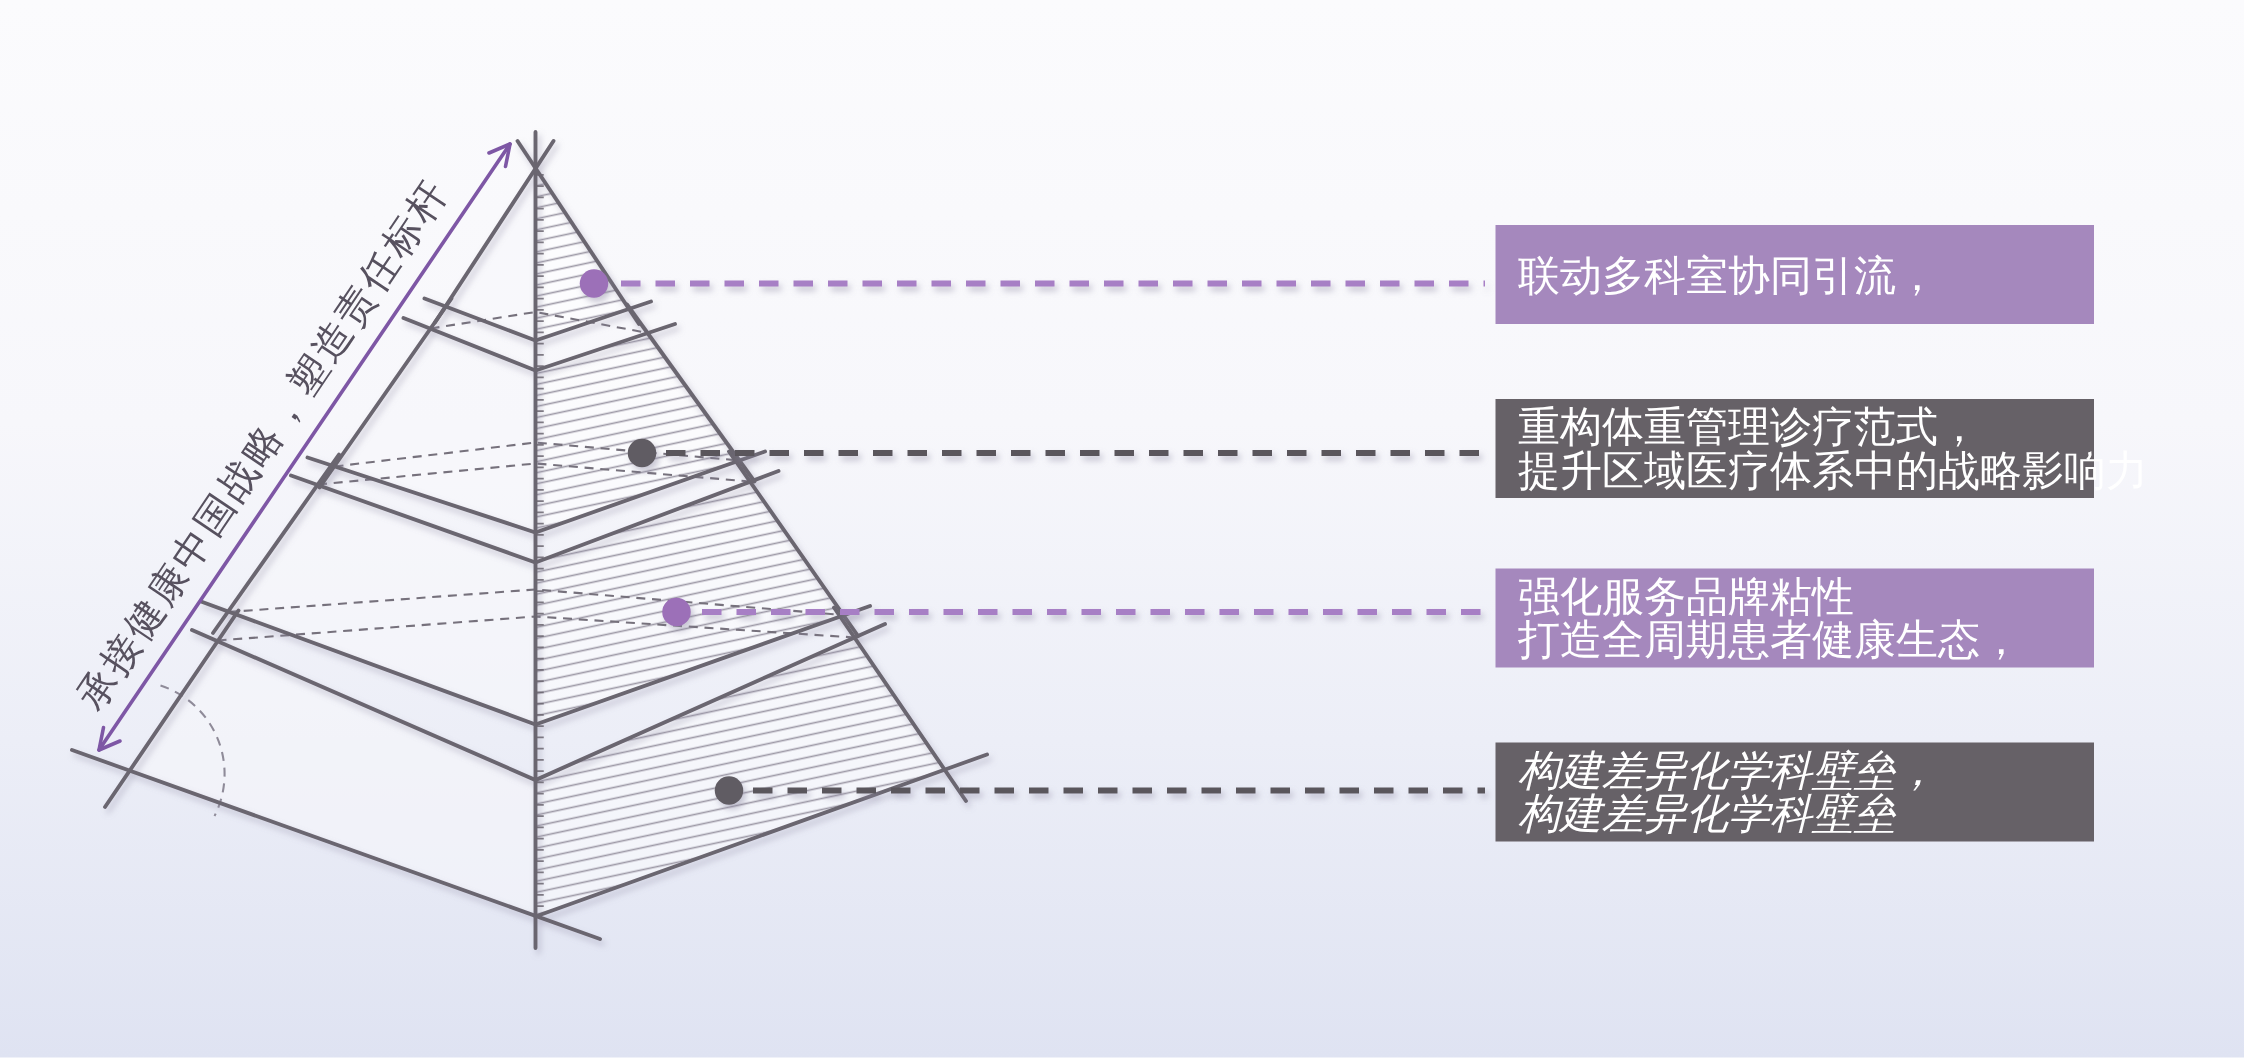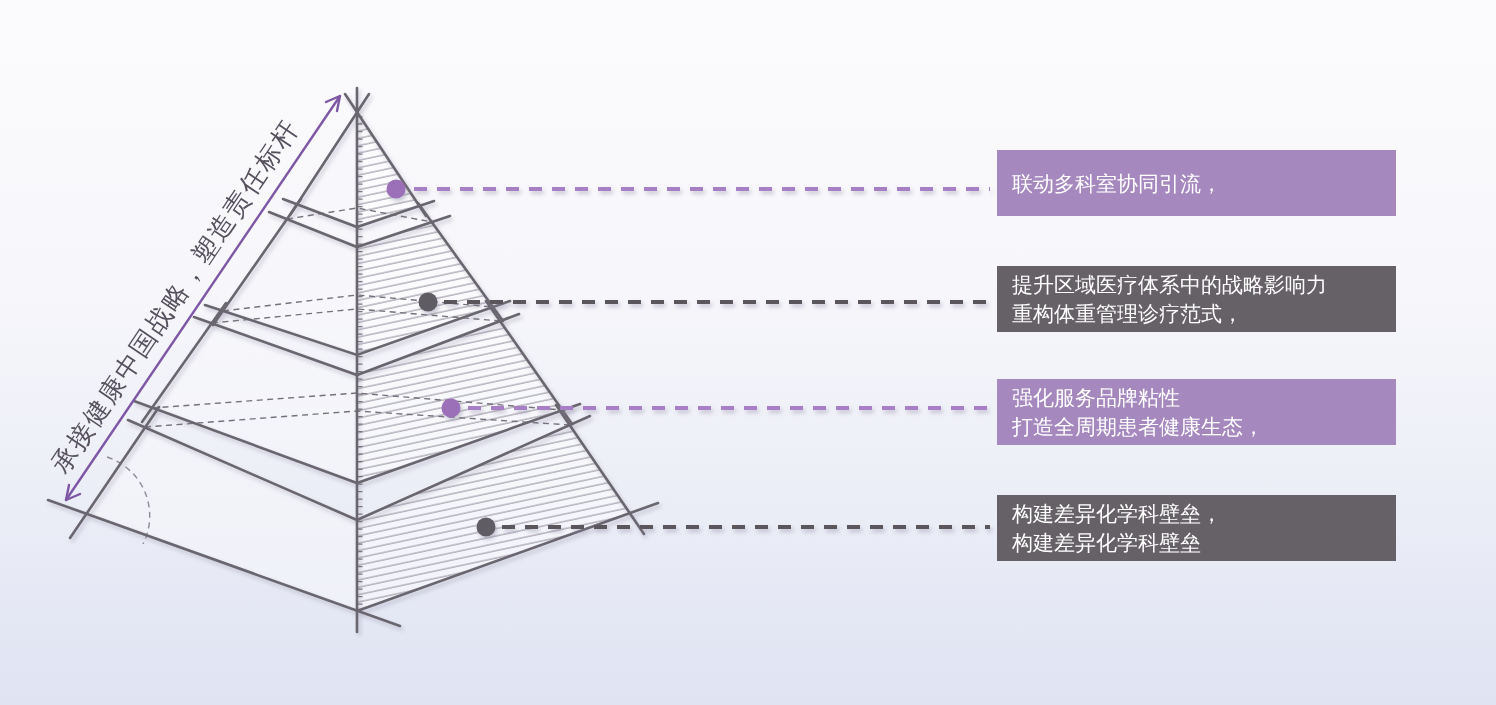--- a/index.html
+++ b/index.html
@@ -36,31 +36,31 @@
   .level-box{
     position:absolute;
     left:997px;
     width:399px;
     height:66px;
     padding:4px 15px;
     display:flex;
     flex-direction:column;
     justify-content:center;
     color:#ffffff;
-    font-size:21px;
+    font-size:28px;
     line-height:29px;
     font-weight:400;
     white-space:nowrap;
   }
   .level-box.purple{background:var(--purple);}
   .level-box.gray{background:var(--gray);}
   .box1{top:150px;}
   .box2{top:266px;}
   .box3{top:379px;}
-  .box4{top:495px;}
+  .box4{top:495px;font-style:italic;}
 </style>
 </head>
 <body>
 
 <svg id="scene" width="1496" height="705" viewBox="0 0 1496 705">
   <defs>
     <pattern id="hatch" width="10" height="7.2" patternUnits="userSpaceOnUse" patternTransform="rotate(-12)">
       <rect width="10" height="7.2" fill="#ffffff" fill-opacity="0.5"></rect>
       <line x1="0" y1="1" x2="10" y2="1" stroke="#9d99a6" stroke-width="1.1"></line>
     </pattern>
@@ -140,22 +140,22 @@
     <circle cx="486" cy="527" r="9.5" fill="#615c63"></circle>
   </g>
 </svg>
 
 <div class="rot-label">承接健康中国战略，塑造责任标杆</div>
 
 <div class="level-box purple box1">
   <span>联动多科室协同引流，</span>
 </div>
 <div class="level-box gray box2">
+  <span>重构体重管理诊疗范式，</span>
   <span>提升区域医疗体系中的战略影响力</span>
-  <span>重构体重管理诊疗范式，</span>
 </div>
 <div class="level-box purple box3">
   <span>强化服务品牌粘性</span>
   <span>打造全周期患者健康生态，</span>
 </div>
 <div class="level-box gray box4">
   <span>构建差异化学科壁垒，</span>
   <span>构建差异化学科壁垒</span>
 </div>
 

